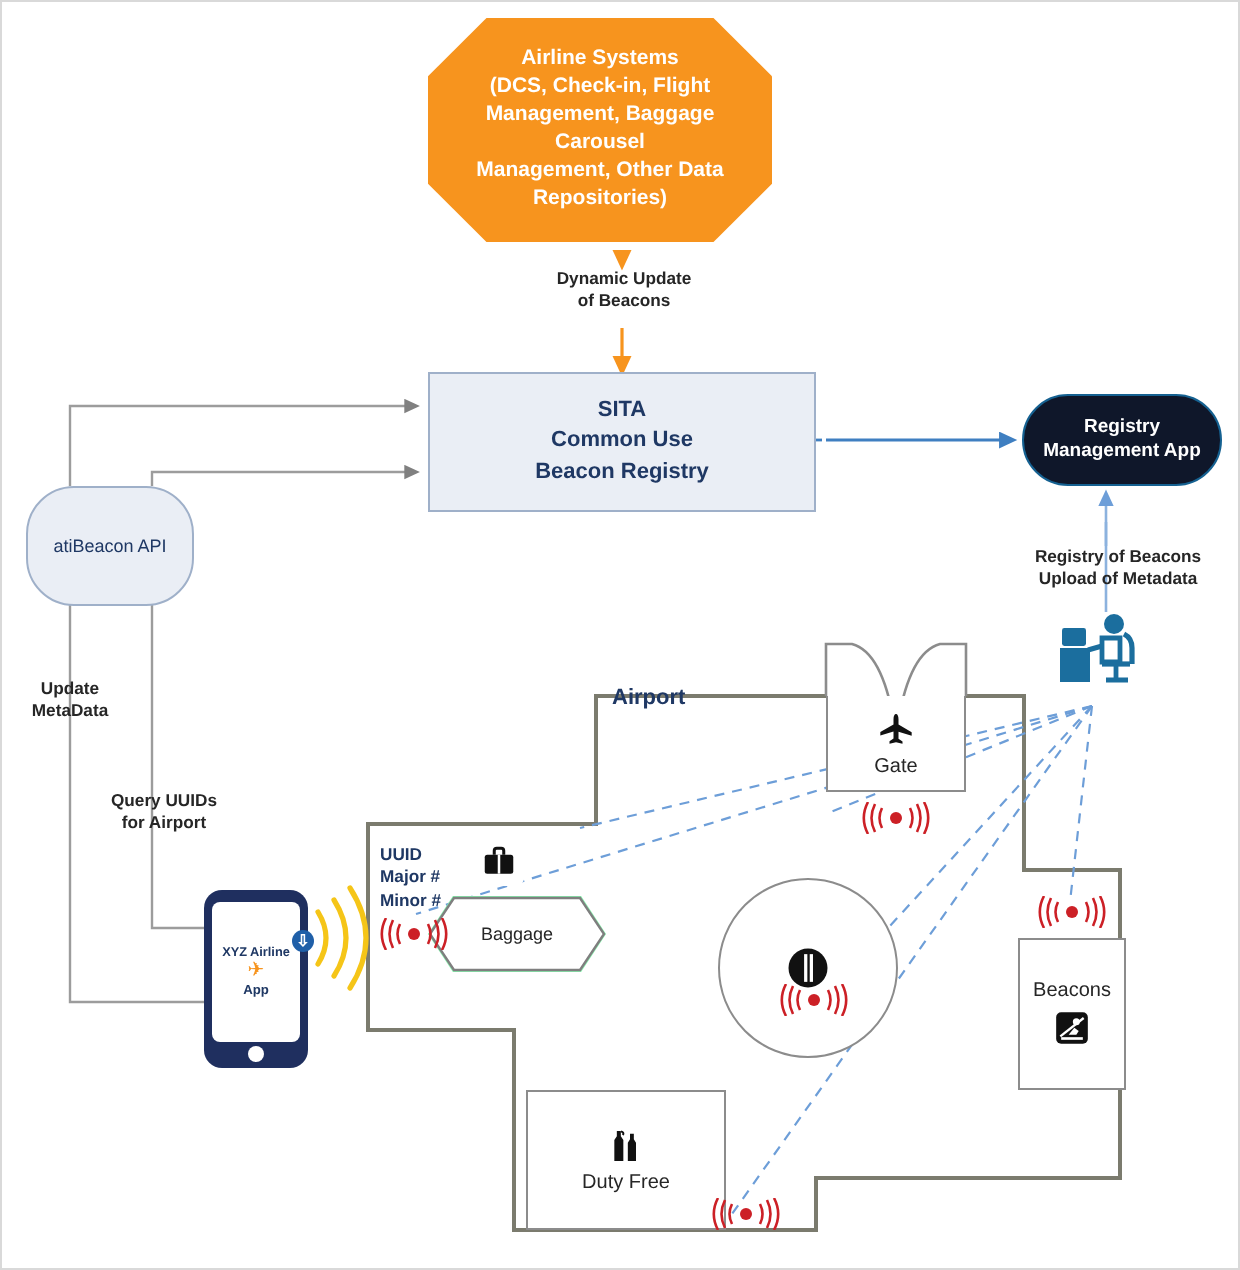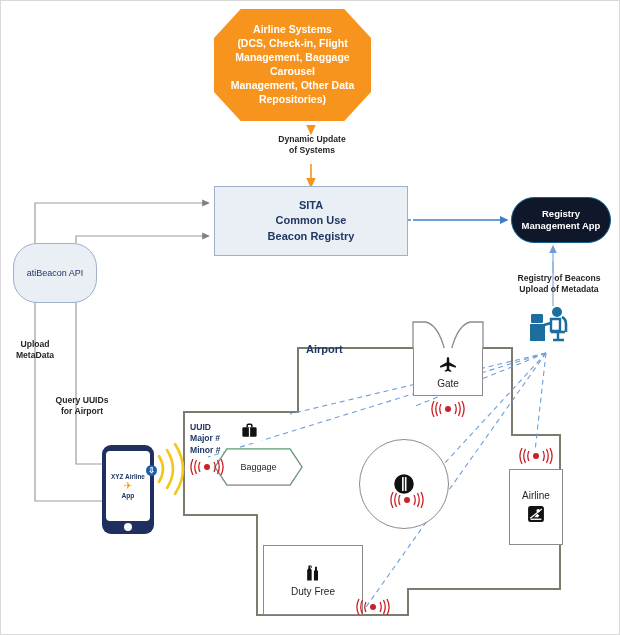--- a/index.html
+++ b/index.html
@@ -17,21 +17,21 @@
   }
   svg.layer {
     position: absolute; left: 0; top: 0;
     width: 620px; height: 635px;
     pointer-events: none;
   }
 
   
   #airline-systems {
     position: absolute; left: 213px; top: 8px;
-    width: 157px; height: 112px;
+    width: 172px; height: 112px;
   }
   #airline-systems .oct {
     width: 100%; height: 100%;
     background: #f7941e;
     -webkit-clip-path: polygon(17% 0,83% 0,100% 26%,100% 74%,83% 100%,17% 100%,0 74%,0 26%);
     clip-path: polygon(17% 0,83% 0,100% 26%,100% 74%,83% 100%,17% 100%,0 74%,0 26%);
     display: flex; align-items: center; justify-content: center;
   }
   #airline-systems .txt {
     color: #ffffff; font-weight: bold; font-size: 10.5px;
@@ -278,21 +278,21 @@
         <div>(DCS, Check-in, Flight</div>
         <div>Management, Baggage Carousel</div>
         <div>Management, Other Data</div>
         <div>Repositories)</div>
       </div>
     </div>
   </div>
 
   <div class="edgelbl" id="lbl-dynamic-update">
     <div>Dynamic Update</div>
-    <div>of Systems</div>
+    <div>of Beacons</div>
   </div>
 
   <div id="sita-registry">
     <div class="txt">
       <div>SITA</div>
       <div>Common Use</div>
       <div>Beacon Registry</div>
     </div>
   </div>
 
@@ -306,21 +306,21 @@
   <div class="edgelbl" id="lbl-registry-upload">
     <div>Registry of Beacons</div>
     <div>Upload of Metadata</div>
   </div>
 
   <div id="ati-beacon-api">
     <div class="txt">atiBeacon API</div>
   </div>
 
   <div class="edgelbl" id="lbl-query-metadata">
-    <div>Upload</div>
+    <div>Update</div>
     <div>MetaData</div>
   </div>
 
   <div class="edgelbl" id="lbl-query-uuids">
     <div>Query UUIDs</div>
     <div>for Airport</div>
   </div>
 
   <div id="airport-label">Airport</div>
 
@@ -358,21 +358,21 @@
   <div class="room" id="gate-room">
     <div class="icon-tile">
       <svg viewBox="0 0 24 24" width="20" height="20">
         <path d="M12 2.4 c-.9 0-1.5 1.2-1.5 3.1 v3.2 L2.6 13.2 v2.1 l7.9-2.4 v4.2 l-2.4 1.7 v1.4 L12 19.3 l3.9 1.0 v-1.4 l-2.4-1.7 v-4.2 l7.9 2.4 v-2.1 L13.5 8.7 V5.5 C13.5 3.6 12.9 2.4 12 2.4 z" fill="#111111"></path>
       </svg>
     </div>
     <div class="lbl">Gate</div>
   </div>
 
   <div class="room" id="security-room">
-    <div class="lbl">Airline</div>
+    <div class="lbl">Beacons</div>
     <div class="icon-tile">
       <svg viewBox="0 0 24 24" width="20" height="20">
         <rect x="2.5" y="2.5" width="19" height="19" rx="3" fill="#111111"></rect>
         <path d="M5 17 L19 6" stroke="#ffffff" stroke-width="1.4"></path>
         <path d="M5.5 17.5 h13 v1.6 h-13 z" fill="#ffffff"></path>
         <circle cx="14.6" cy="8.2" r="2.1" fill="#ffffff"></circle>
         <path d="M10 16 l3.4-4.2 l2.6 2 l-1.4 2.2 z" fill="#ffffff"></path>
       </svg>
     </div>
   </div>

